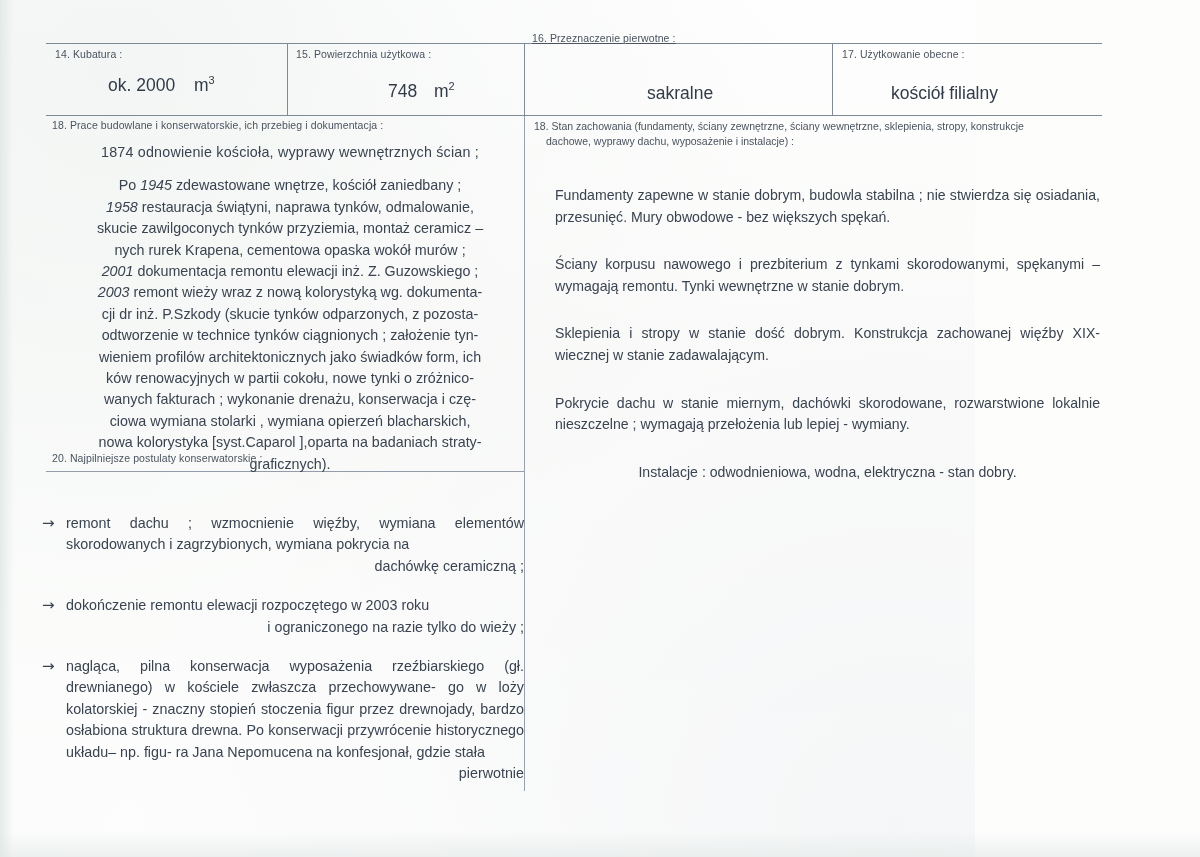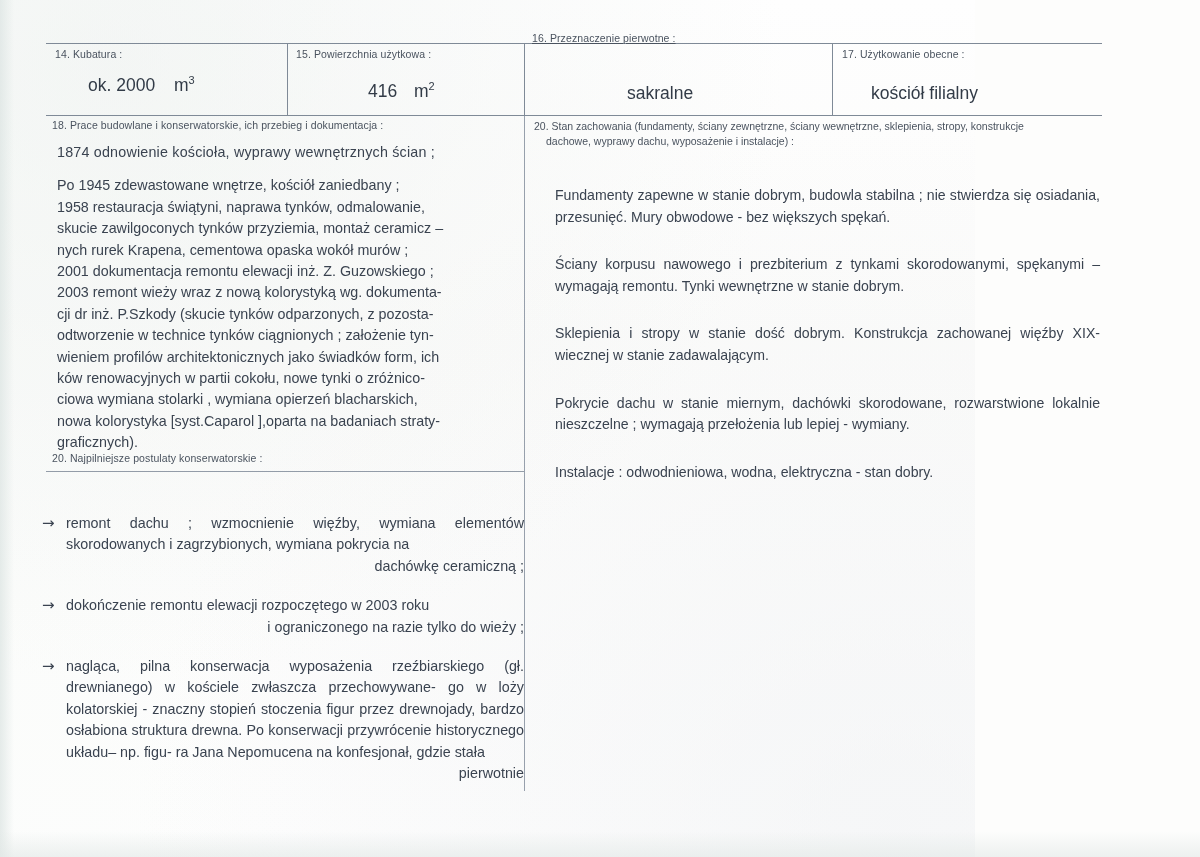--- a/index.html
+++ b/index.html
@@ -78,40 +78,41 @@
     color: #4a535f;
   }
   .caption-wrap .cont { display: block; padding-left: 12px; }
 
   
   .value {
     position: absolute;
     font-size: 17.5px;
     color: #323b47;
     white-space: nowrap;
+    margin-left: 20px;
   }
   .value sup {
     font-size: 11px;
     vertical-align: super;
   }
 
   
   .body-col {
     position: absolute;
     font-size: 14.3px;
     line-height: 21.4px;
     color: #3a4350;
   }
-  .para { margin: 0; }
+  .para { margin: 0; text-align: center; }
   .para.justify {
     text-align: justify;
     text-justify: inter-word;
   }
   .spacer-sm { height: 12px; }
-  .ital { }
+  .ital { font-style: italic; }
 
   
   .col-right {
     position: absolute;
     font-size: 14.1px;
     line-height: 21.6px;
     color: #3a4350;
   }
   .col-right .para + .para { margin-top: 26px; }
 
@@ -165,21 +166,21 @@
 
   <div class="caption" style="left:55px; top:48px;">14. Kubatura  :</div>
   <div class="value" style="left:88px; top:74px;">
     <span>ok. 2000</span>
     <span style="display:inline-block;width:9px"></span>
     <span>m</span><sup>3</sup>
   </div>
 
   <div class="caption" style="left:296px; top:48px;">15. Powierzchnia użytkowa  :</div>
   <div class="value" style="left:368px; top:80px;">
-    <span>416</span>
+    <span>748</span>
     <span style="display:inline-block;width:7px"></span>
     <span>m</span><sup>2</sup>
   </div>
 
   <div class="caption" style="left:532px; top:32px;text-decoration:underline;">16. Przeznaczenie pierwotne  :</div>
   <div class="value" style="left:627px; top:83px;">sakralne</div>
 
   <div class="caption" style="left:842px; top:48px;">17. Użytkowanie obecne  :</div>
   <div class="value" style="left:871px; top:83px;">kościół filialny</div>
 
@@ -191,27 +192,28 @@
     <p class="para">Po <span class="ital">1945</span> zdewastowane  wnętrze,  kościół  zaniedbany ;</p>
     <p class="para"><span class="ital">1958</span> restauracja  świątyni,  naprawa  tynków,  odmalowanie,</p>
     <p class="para">skucie zawilgoconych tynków przyziemia, montaż ceramicz –</p>
     <p class="para">nych rurek Krapena, cementowa opaska wokół murów ;</p>
     <p class="para"><span class="ital">2001</span> dokumentacja remontu elewacji inż. Z. Guzowskiego ;</p>
     <p class="para"><span class="ital">2003</span> remont wieży  wraz z nową kolorystyką wg. dokumenta-</p>
     <p class="para">cji  dr inż. P.Szkody  (skucie tynków odparzonych, z pozosta-</p>
     <p class="para">odtworzenie w  technice  tynków ciągnionych ; założenie tyn-</p>
     <p class="para">wieniem  profilów architektonicznych jako świadków form, ich</p>
     <p class="para">ków  renowacyjnych  w partii cokołu, nowe  tynki  o  zróżnico-</p>
+    <p class="para">wanych fakturach  ; wykonanie  drenażu,  konserwacja i czę-</p>
     <p class="para">ciowa   wymiana  stolarki ,  wymiana  opierzeń  blacharskich,</p>
     <p class="para">nowa  kolorystyka [syst.Caparol ],oparta na badaniach straty-</p>
     <p class="para">graficznych).</p>
   </div>
 
   <div class="caption-wrap" style="left:534px; top:119px; width:566px;">
-    <span>20. Stan zachowania (fundamenty, ściany zewnętrzne, ściany wewnętrzne, sklepienia, stropy, konstrukcje</span>
+    <span>18. Stan zachowania (fundamenty, ściany zewnętrzne, ściany wewnętrzne, sklepienia, stropy, konstrukcje</span>
     <span class="cont">dachowe, wyprawy dachu, wyposażenie i instalacje) :</span>
   </div>
 
   <div class="col-right" style="left:555px; top:185px; width:545px;">
     <p class="para justify">Fundamenty zapewne w stanie dobrym, budowla stabilna ; nie stwierdza się osiadania, przesunięć. Mury obwodowe - bez większych spękań.</p>
     <p class="para justify">Ściany korpusu nawowego i prezbiterium z tynkami skorodowanymi, spękanymi – wymagają remontu. Tynki wewnętrzne w stanie dobrym.</p>
     <p class="para justify">Sklepienia i stropy w stanie dość dobrym. Konstrukcja zachowanej więźby XIX-wiecznej w stanie zadawalającym.</p>
     <p class="para justify">Pokrycie dachu w stanie miernym, dachówki skorodowane, rozwarstwione lokalnie nieszczelne ; wymagają przełożenia lub lepiej - wymiany.</p>
     <p class="para">Instalacje : odwodnieniowa, wodna, elektryczna - stan dobry.</p>
   </div>

